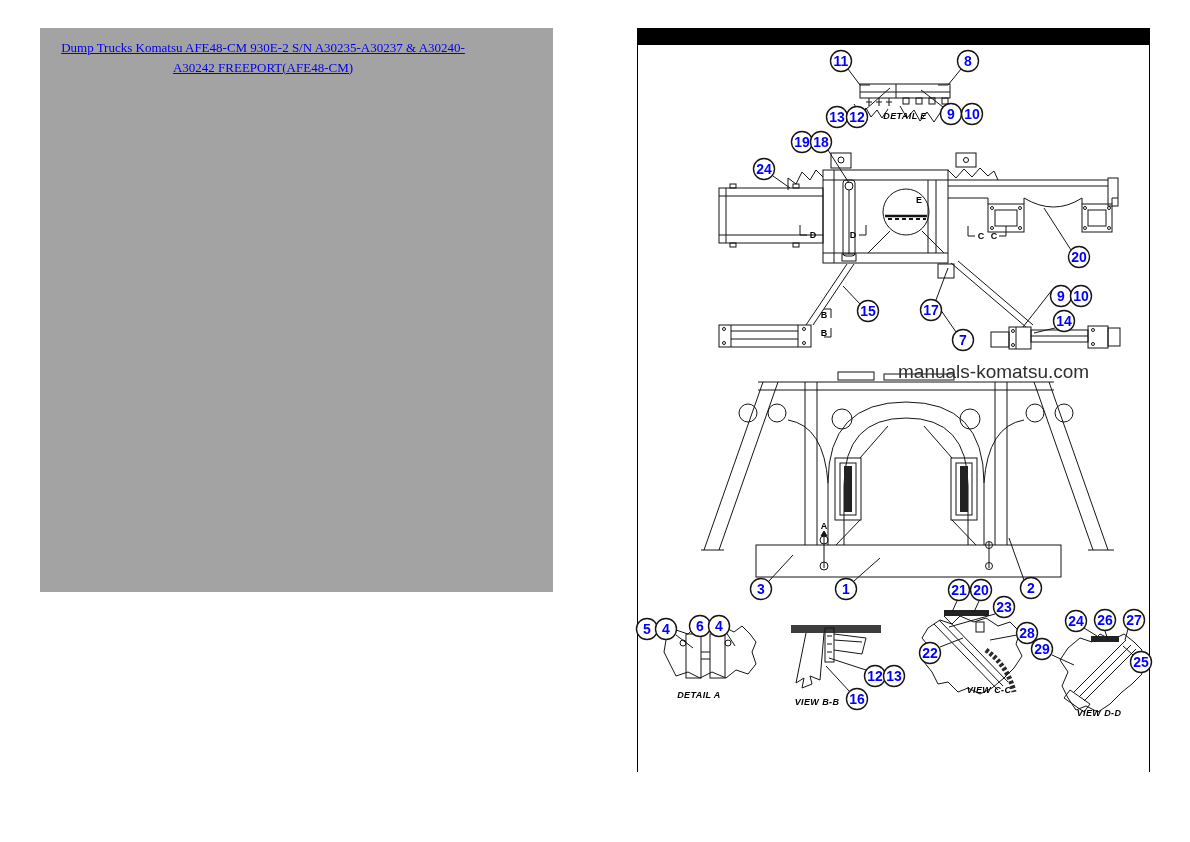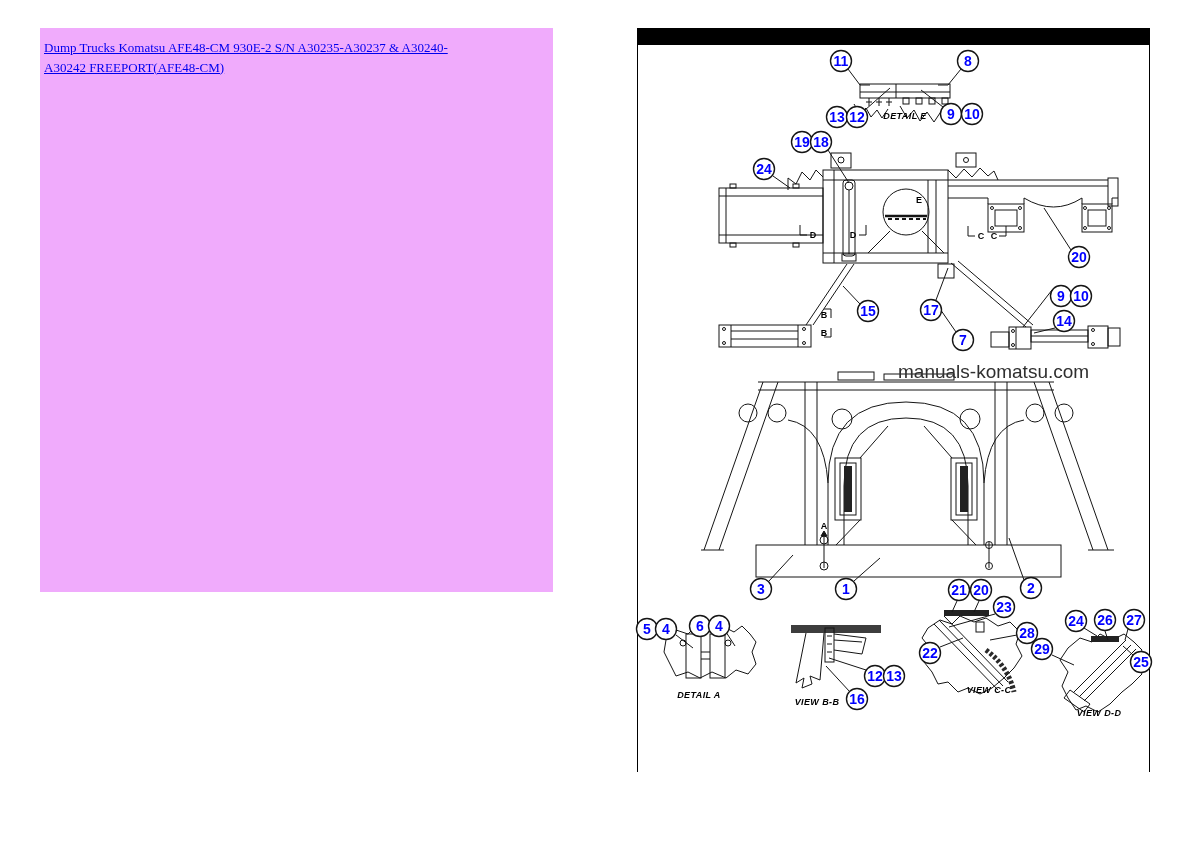--- a/index.html
+++ b/index.html
@@ -2,21 +2,22 @@
 <html><head>
 <meta charset="utf-8">
 <style>
   html,body { margin:0; padding:0; }
   body {
     width:1190px; height:842px; position:relative; background:#ffffff;
     font-family:"Liberation Sans", sans-serif; overflow:hidden;
   }
   .left-panel {
     position:absolute; left:40px; top:28px; width:513px; height:564px;
-    background:#f0abfc;
+    background:#a3a3a3;
+    text-align:center;
   }
   .left-panel .manual-link {
     display:block; margin:10px 6px 0 4px; width:438px;
     font:13px/1.5 "Liberation Serif", serif;
     color:#0000ee; text-decoration:underline; cursor:pointer;
   }
   .right-panel {
     position:absolute; left:637px; top:28px; width:513px; height:744px;
     box-sizing:border-box; background:#ffffff;
     border-left:1px solid #000; border-right:1px solid #000;

